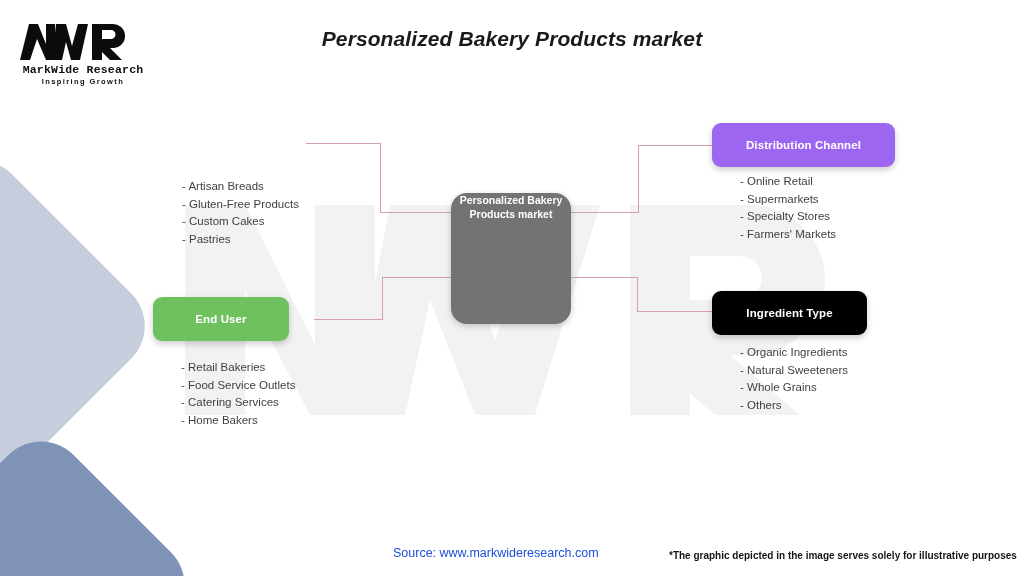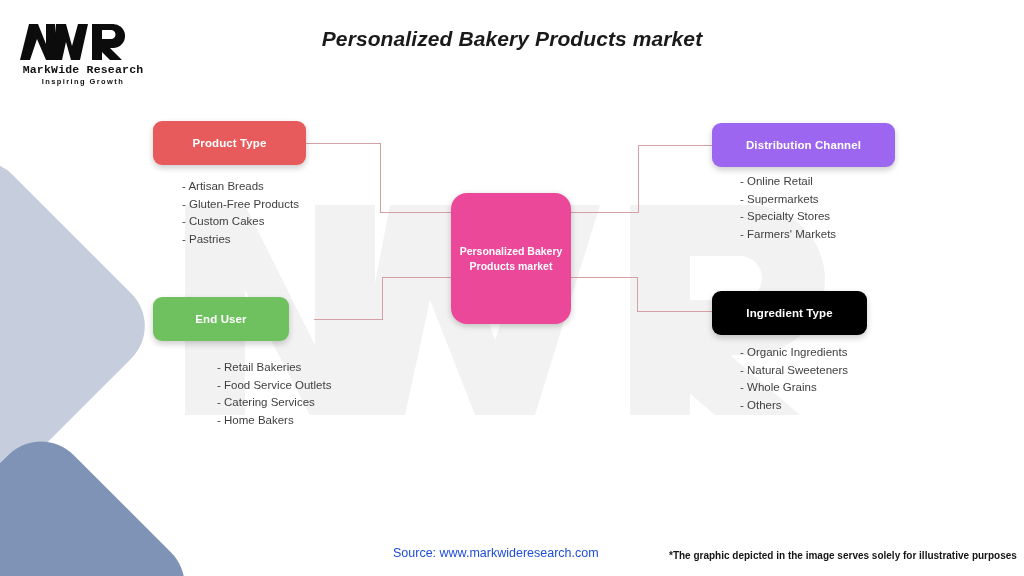--- a/index.html
+++ b/index.html
@@ -88,25 +88,25 @@
     font-style: italic;
   }
 
   
   .center-node {
     position: absolute;
     left: 451px;
     top: 193px;
     width: 120px;
     height: 131px;
-    background: #ec4899;
+    background: #737373;
     border-radius: 16px;
     box-shadow: 0 2px 6px rgba(0,0,0,0.22);
     display: flex;
-    align-items: center;
+    align-items: flex-start;
     justify-content: center;
     text-align: center;
   }
   .center-node-label {
     color: #ffffff;
     font-size: 10.5px;
     font-weight: bold;
     line-height: 1.35;
     padding: 0 8px;
   }
@@ -143,21 +143,21 @@
 
   
   .item-list {
     position: absolute;
     font-size: 11.5px;
     color: #3f3f41;
     line-height: 17.5px;
   }
   .item-list div { white-space: nowrap; }
   .list-product    { left: 182px; top: 178px; }
-  .list-enduser    { left: 181px; top: 359px; margin-left: 36px; }
+  .list-enduser    { left: 181px; top: 359px; }
   .list-dist       { left: 740px; top: 173px; }
   .list-ingredient { left: 740px; top: 344px; }
 
   
   .source {
     position: absolute;
     left: 393px;
     top: 546px;
     font-size: 12.5px;
     font-weight: normal;
@@ -220,23 +220,20 @@
   <div class="conn v" style="left:637px; top:277px; height:35px;"></div>
   <div class="conn h" style="left:637px; top:311px; width:78px;"></div>
 
   <div class="center-node">
     <div class="center-node-label">
       <span>Personalized Bakery</span><br>
       <span>Products market</span>
     </div>
   </div>
 
-  <div class="branch-box box-product">
-    <span class="branch-label">Product Type</span>
-  </div>
   <div class="item-list list-product">
     <div>- Artisan Breads</div>
     <div>- Gluten-Free Products</div>
     <div>- Custom Cakes</div>
     <div>- Pastries</div>
   </div>
 
   <div class="branch-box box-enduser">
     <span class="branch-label">End User</span>
   </div>

